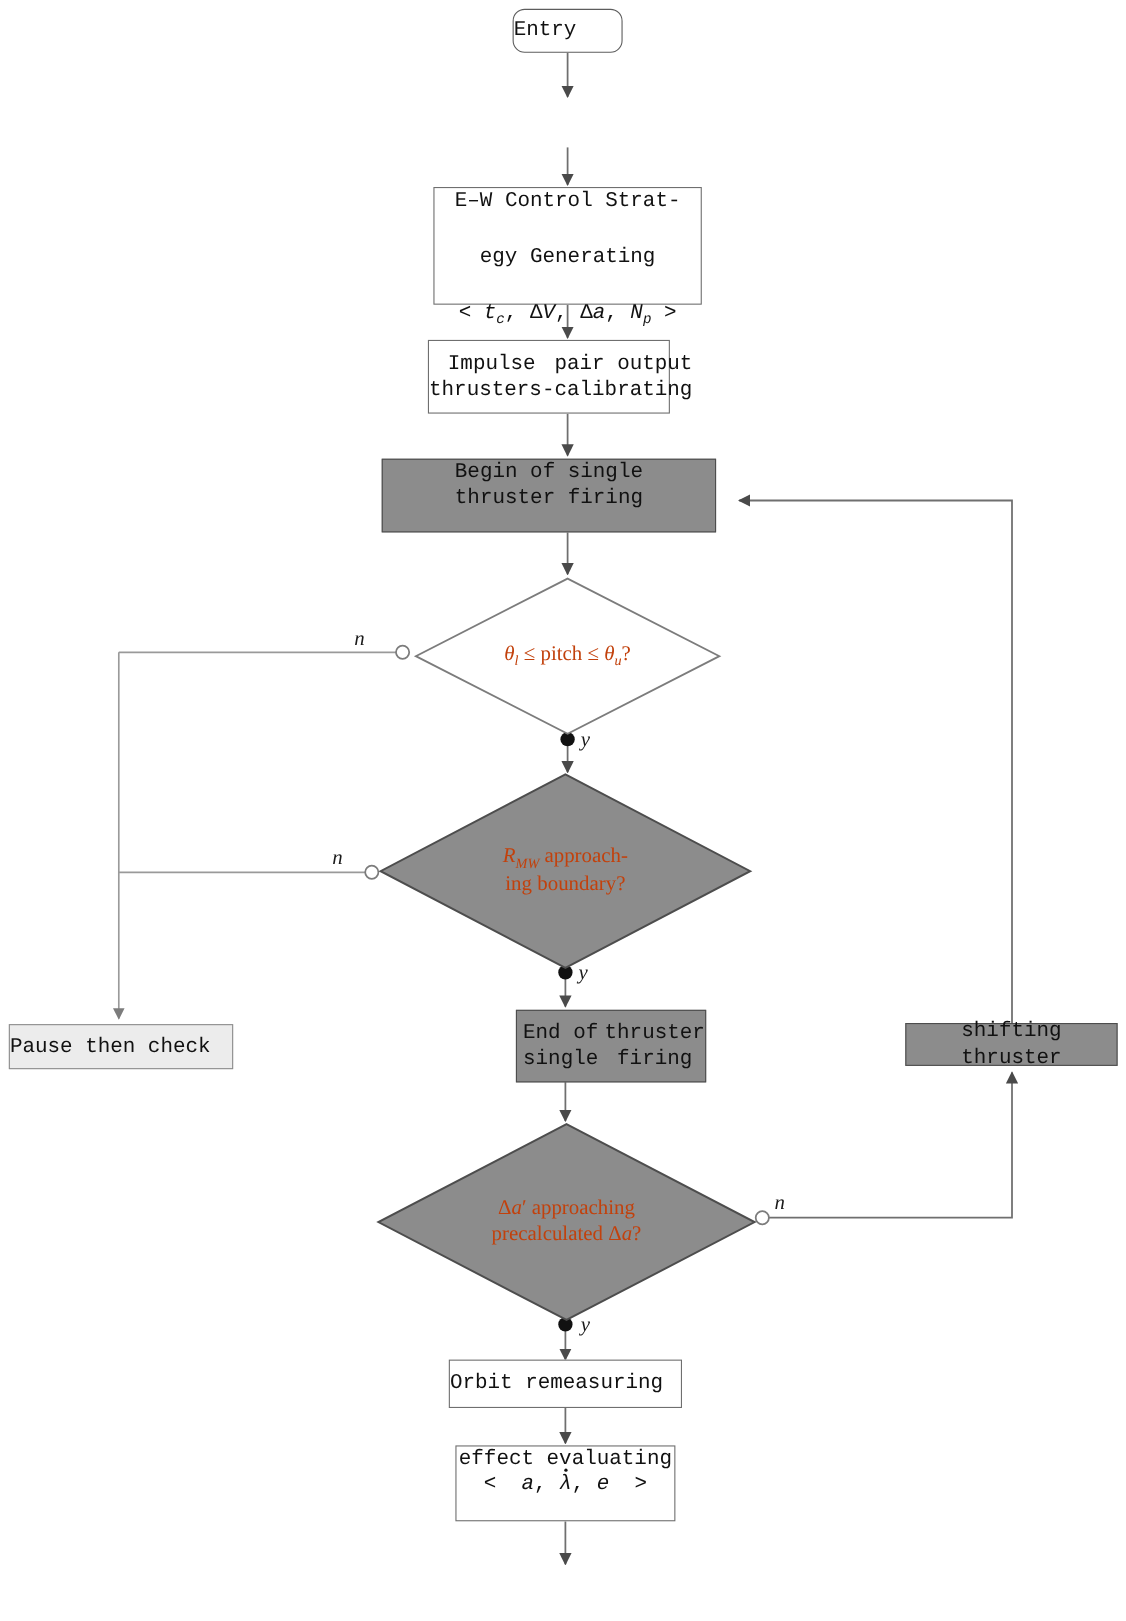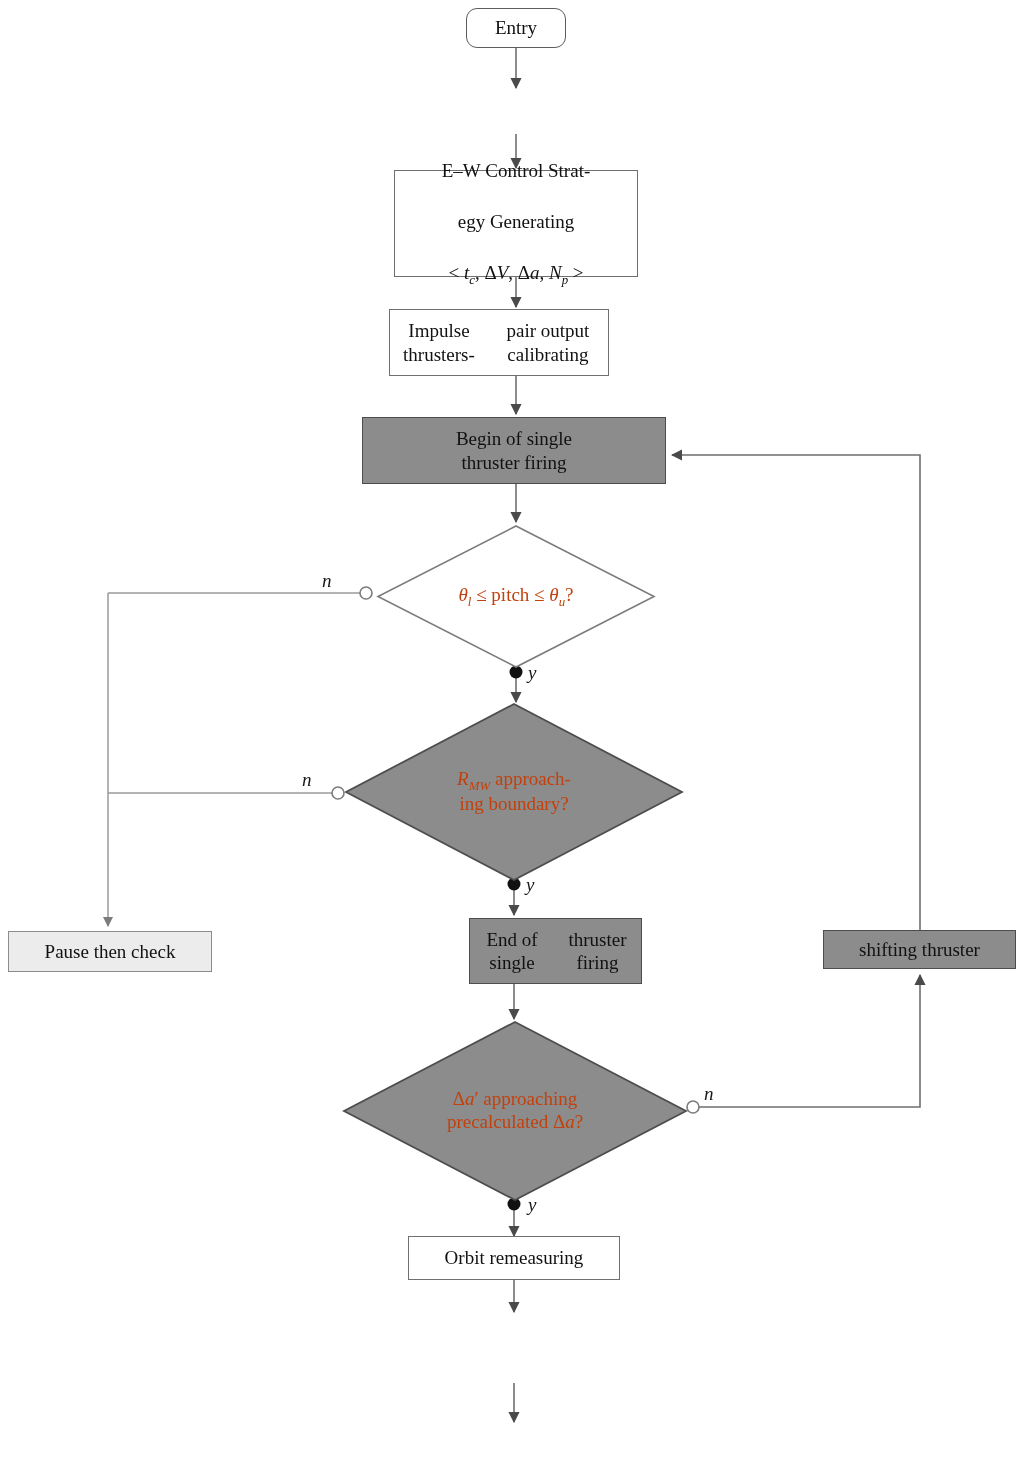--- a/index.html
+++ b/index.html
@@ -25,26 +25,26 @@
     top: 0;
     width: 1024px;
     height: 1474px;
     pointer-events: none;
   }
   .node {
     position: absolute;
     box-sizing: border-box;
     display: flex;
     align-items: center;
-    justify-content: center;
     text-align: center;
     line-height: 1.22;
     font-size: 19px;
     color: #111111;
     white-space: pre-line;
+    font-family: Liberation Mono, monospace;
   }
   .rect {
     border: 1.4px solid #6f6f6f;
     background: #ffffff;
   }
   .rect.filled-dark {
     background: #8c8c8c;
     border: 1.6px solid #4d4d4d;
   }
   .rect.filled-light {
@@ -180,21 +180,21 @@
     <span>E–W Control Strat-</span>
     <span>egy Generating</span>
     <span>&lt;&nbsp;<span class="mi">t</span><sub class="mi">c</sub>, Δ<span class="mi">V</span>, Δ<span class="mi">a</span>, <span class="mi">N</span><sub class="mi">p</sub>&nbsp;&gt;</span>
   </div>
 
   <div class="node rect" style="left:389px; top:309px; width:220px; height:67px; ">
     <span>Impulse thrusters-</span>
     <span>pair output calibrating</span>
   </div>
 
-  <div class="node rect filled-dark" style="left:362px; top:417px; width:304px; height:67px; flex-direction:column;">
+  <div class="node rect filled-dark" style="left:347px; top:417px; width:304px; height:67px; flex-direction:column;">
     <span>Begin of single</span>
     <span>thruster firing</span>
   </div>
 
   <div class="diamond-wrap" style="left:377px; top:525px; width:278px; height:143px;">
     <svg width="278" height="143" viewBox="0 0 278 143" xmlns="http://www.w3.org/2000/svg">
       <polygon points="139,1 277,71.5 139,142 1,71.5" fill="#ffffff" stroke="#7c7c7c" stroke-width="1.6"></polygon>
     </svg>
     <div class="diamond-label">
       <span><span class="mi">θ</span><sub class="mi">l</sub> ≤ pitch ≤ <span class="mi">θ</span><sub class="mi">u</sub>?</span>
@@ -229,20 +229,24 @@
     </svg>
     <div class="diamond-label">
       <span>Δ<span class="mi">a</span>′ approaching<br>precalculated Δ<span class="mi">a</span>?</span>
     </div>
   </div>
 
   <div class="node rect" style="left:408px; top:1236px; width:212px; height:44px;">
     <span>Orbit remeasuring</span>
   </div>
 
+  <div class="node rect" style="left:414px; top:1314px; width:200px; height:69px; flex-direction:column;">
+    <span>effect evaluating</span>
+    <span>&lt;&nbsp;&nbsp;<span class="mi">a</span>, <span class="dotover mi">λ</span>, <span class="mi">e</span>&nbsp;&nbsp;&gt;</span>
+  </div>
 
   <div class="node terminal" style="left:472px; top:1504px; width:62px; height:40px;">
     <span>Exit</span>
   </div>
 
   <div class="branch-label" style="left:322px; top:570px;">n</div>
 
   <div class="branch-label" style="left:528px; top:662px;">y</div>
 
   <div class="branch-label" style="left:302px; top:769px;">n</div>

